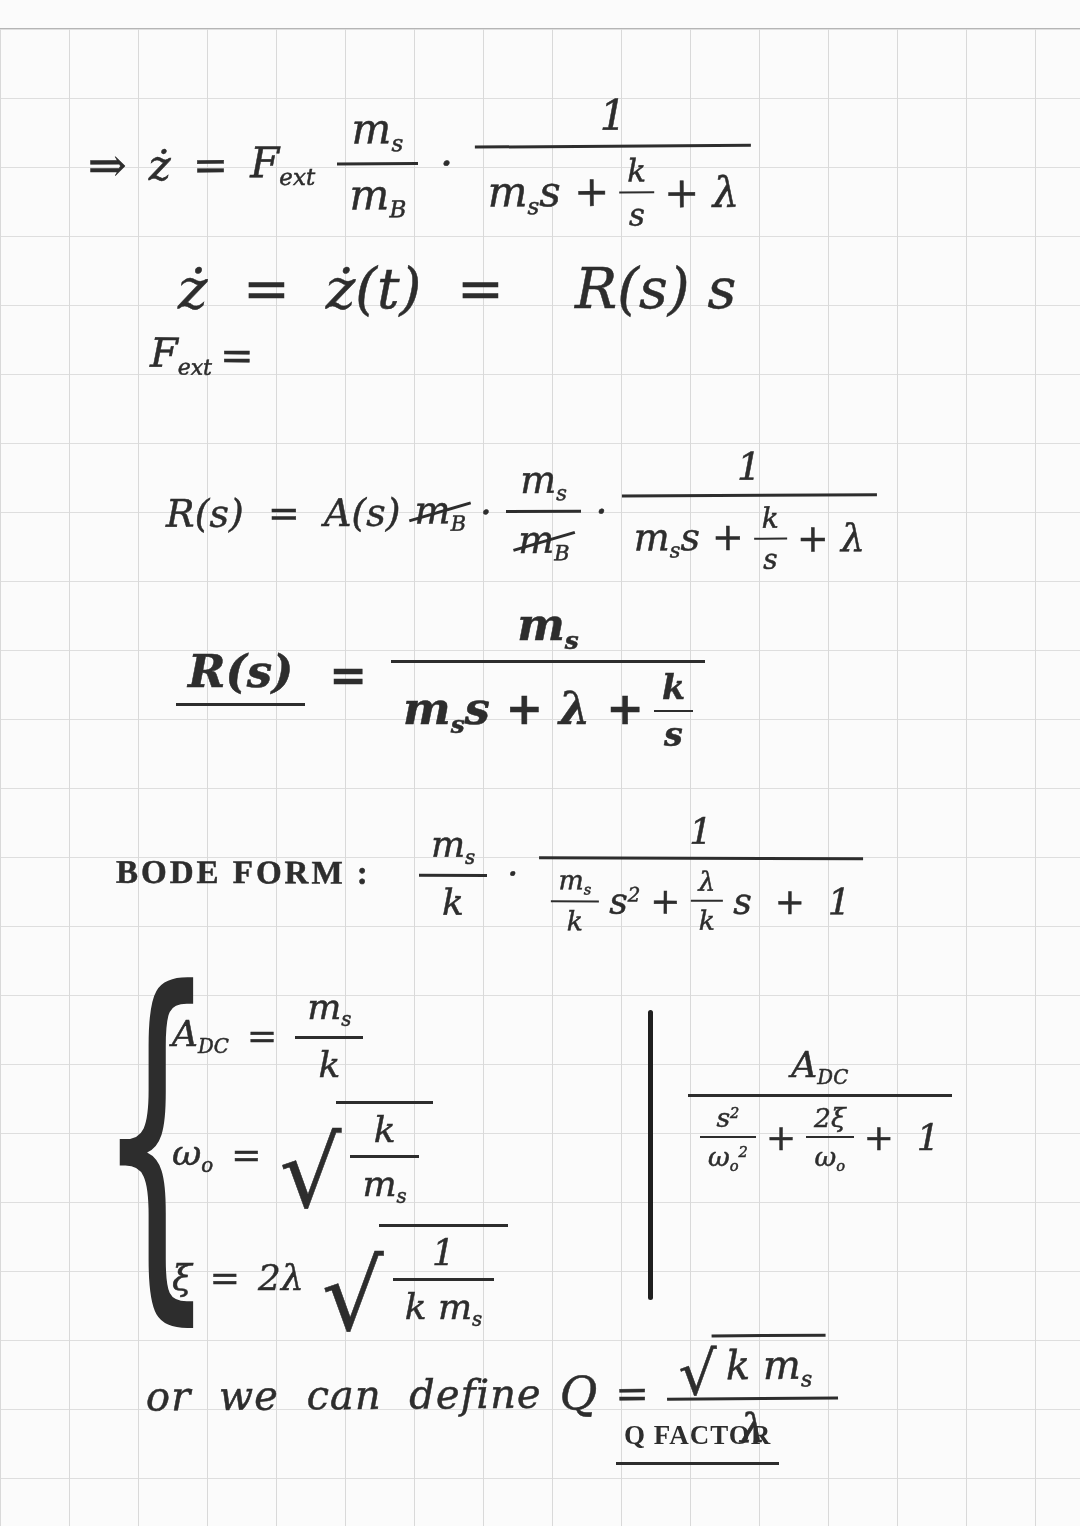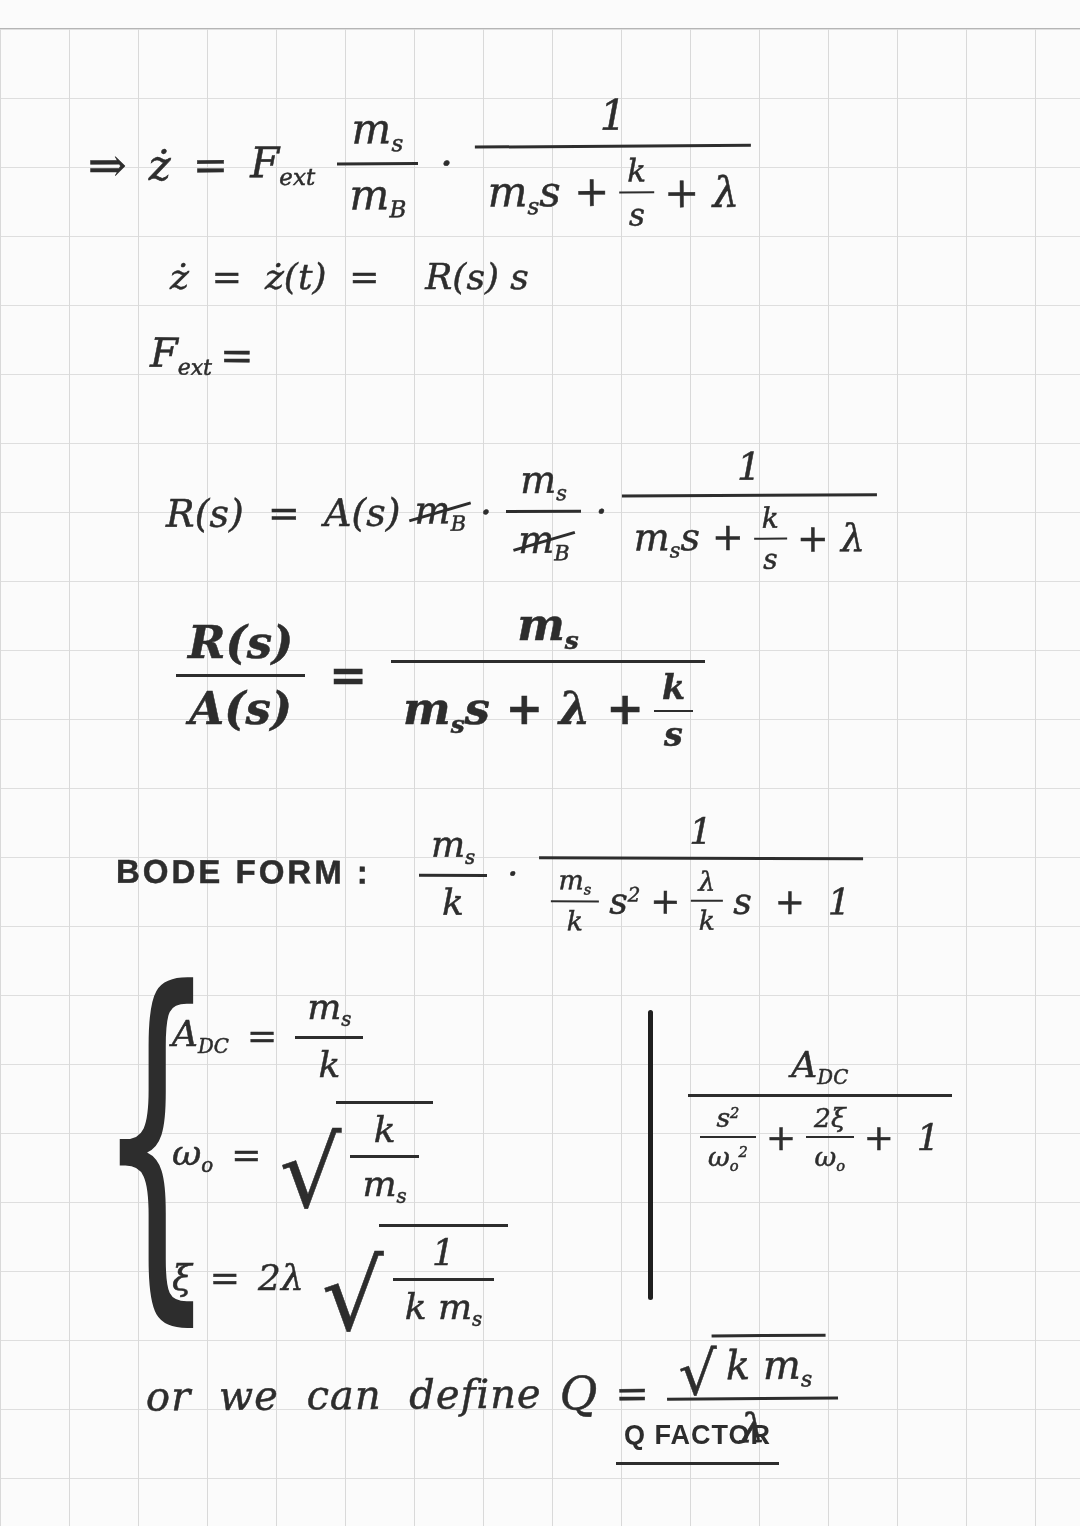--- a/index.html
+++ b/index.html
@@ -27,25 +27,25 @@
   .fr.sm>.dn{padding:3px 8px 0;}
   .sqrt{display:inline-flex;align-items:flex-end;}
   .sqrt>.rd{font-style:normal;line-height:.8;transform:translateY(5px);}
   .sqrt>.uv{border-top:3px solid var(--ink);display:inline-flex;align-items:center;
             padding:5px 14px 0;margin-left:-5px;}
   .rd-m{font-size:2.7em;}
   .rd-s{font-size:1.5em;}
   .xo{position:relative;display:inline-block;}
   .xo::after{content:"";position:absolute;left:-12%;right:-12%;top:46%;height:3px;
              background:var(--ink);transform:rotate(-16deg);}
-  .lbl{font-family:Liberation Sans, sans-serif;font-style:normal;font-weight:700;}
+  .lbl{font-family:Liberation Serif, serif;font-style:normal;font-weight:700;}
 
   #eq1{left:88px;top:92px;font-size:42px;gap:22px;transform:rotate(-0.4deg);}
   #eq1 .arrow{font-style:normal;font-size:1.1em;}
-  #eq2{left:170px;top:256px;font-size:36px;}
+  #eq2{left:178px;top:256px;font-size:56px;}
   #eq3{left:150px;top:330px;font-size:40px;gap:8px;transform:rotate(0.3deg);}
   #eq4{left:166px;top:446px;font-size:38px;gap:14px;transform:rotate(-0.3deg);}
   #eq5{left:176px;top:598px;font-size:45px;gap:24px;font-weight:bold;}
   #eq6{left:116px;top:810px;font-size:36px;gap:20px;transform:rotate(0.2deg);}
   #eq6 .lbl{font-size:33px;letter-spacing:3px;margin-right:28px;}
   #brace{position:absolute;left:96px;top:962px;height:345px;display:flex;align-items:center;
          font-family:"DejaVu Sans",sans-serif;font-size:380px;line-height:1;
          transform:scaleX(.5);transform-origin:left center;color:var(--ink);}
   #eq7{left:172px;top:986px;font-size:36px;flex-direction:column;align-items:flex-start;gap:16px;}
   .eqrow{display:flex;align-items:center;gap:18px;}
@@ -136,23 +136,20 @@
         <span class="tk">+&nbsp;λ</span>
       </span>
     </span>
   </div>
 
   <div class="eq" id="eq5">
     <span class="fr">
       <span class="nm">
           <span>R(s)</span>
         </span>
-      <span class="dn">
-          <span>A(s)</span>
-        </span>
     </span>
     <span class="tk">=</span>
     <span class="fr">
       <span class="nm">
           <span class="tk"><span>m</span><span class="sb">s</span></span>
         </span>
       <span class="dn">
         <span class="tk"><span>m</span><span class="sb">s</span><span>s&nbsp;+&nbsp;λ&nbsp;+</span></span>
         <span class="fr sm">
           <span class="nm">

